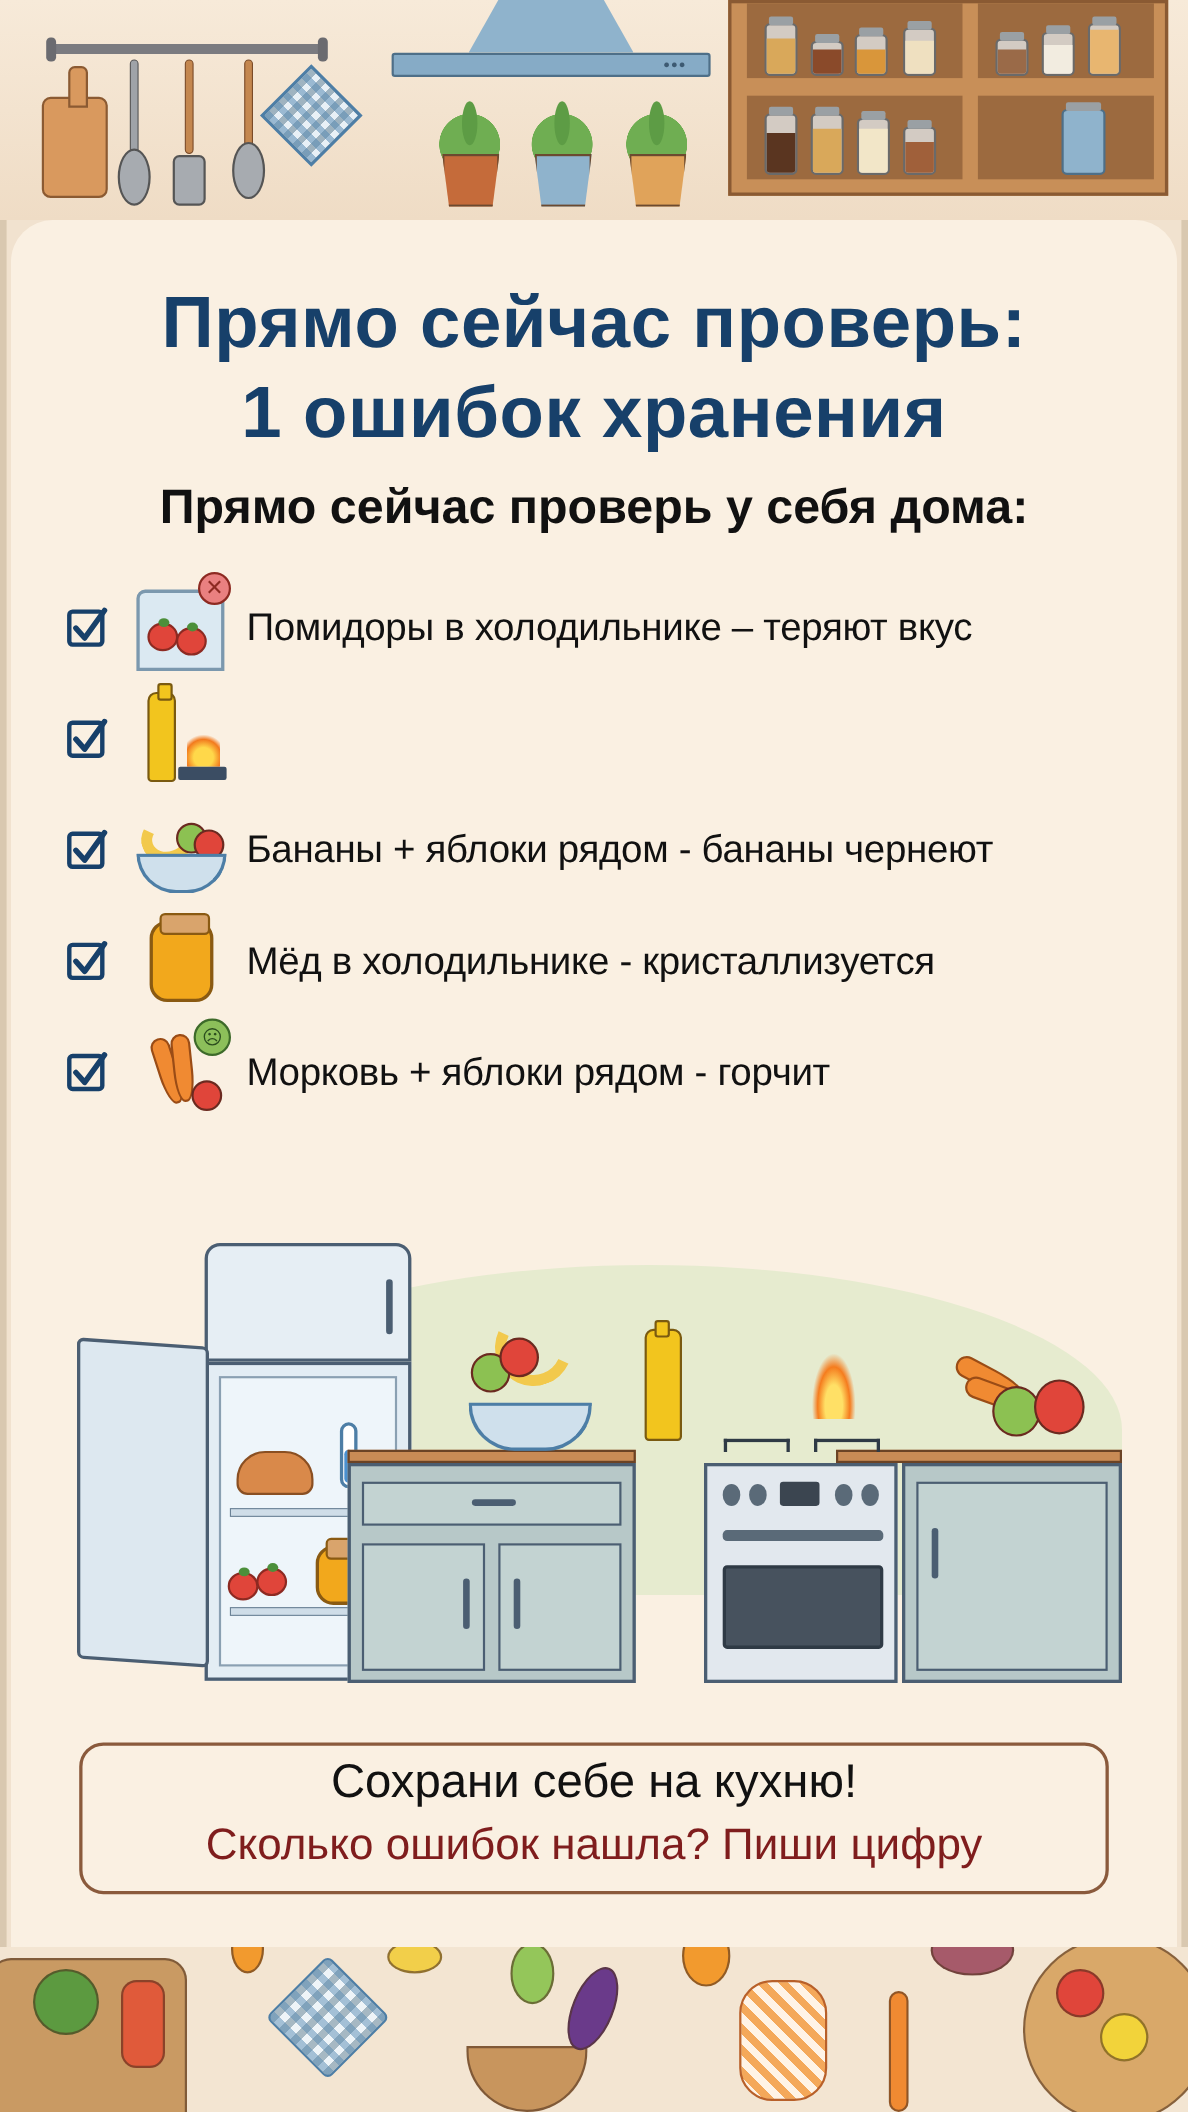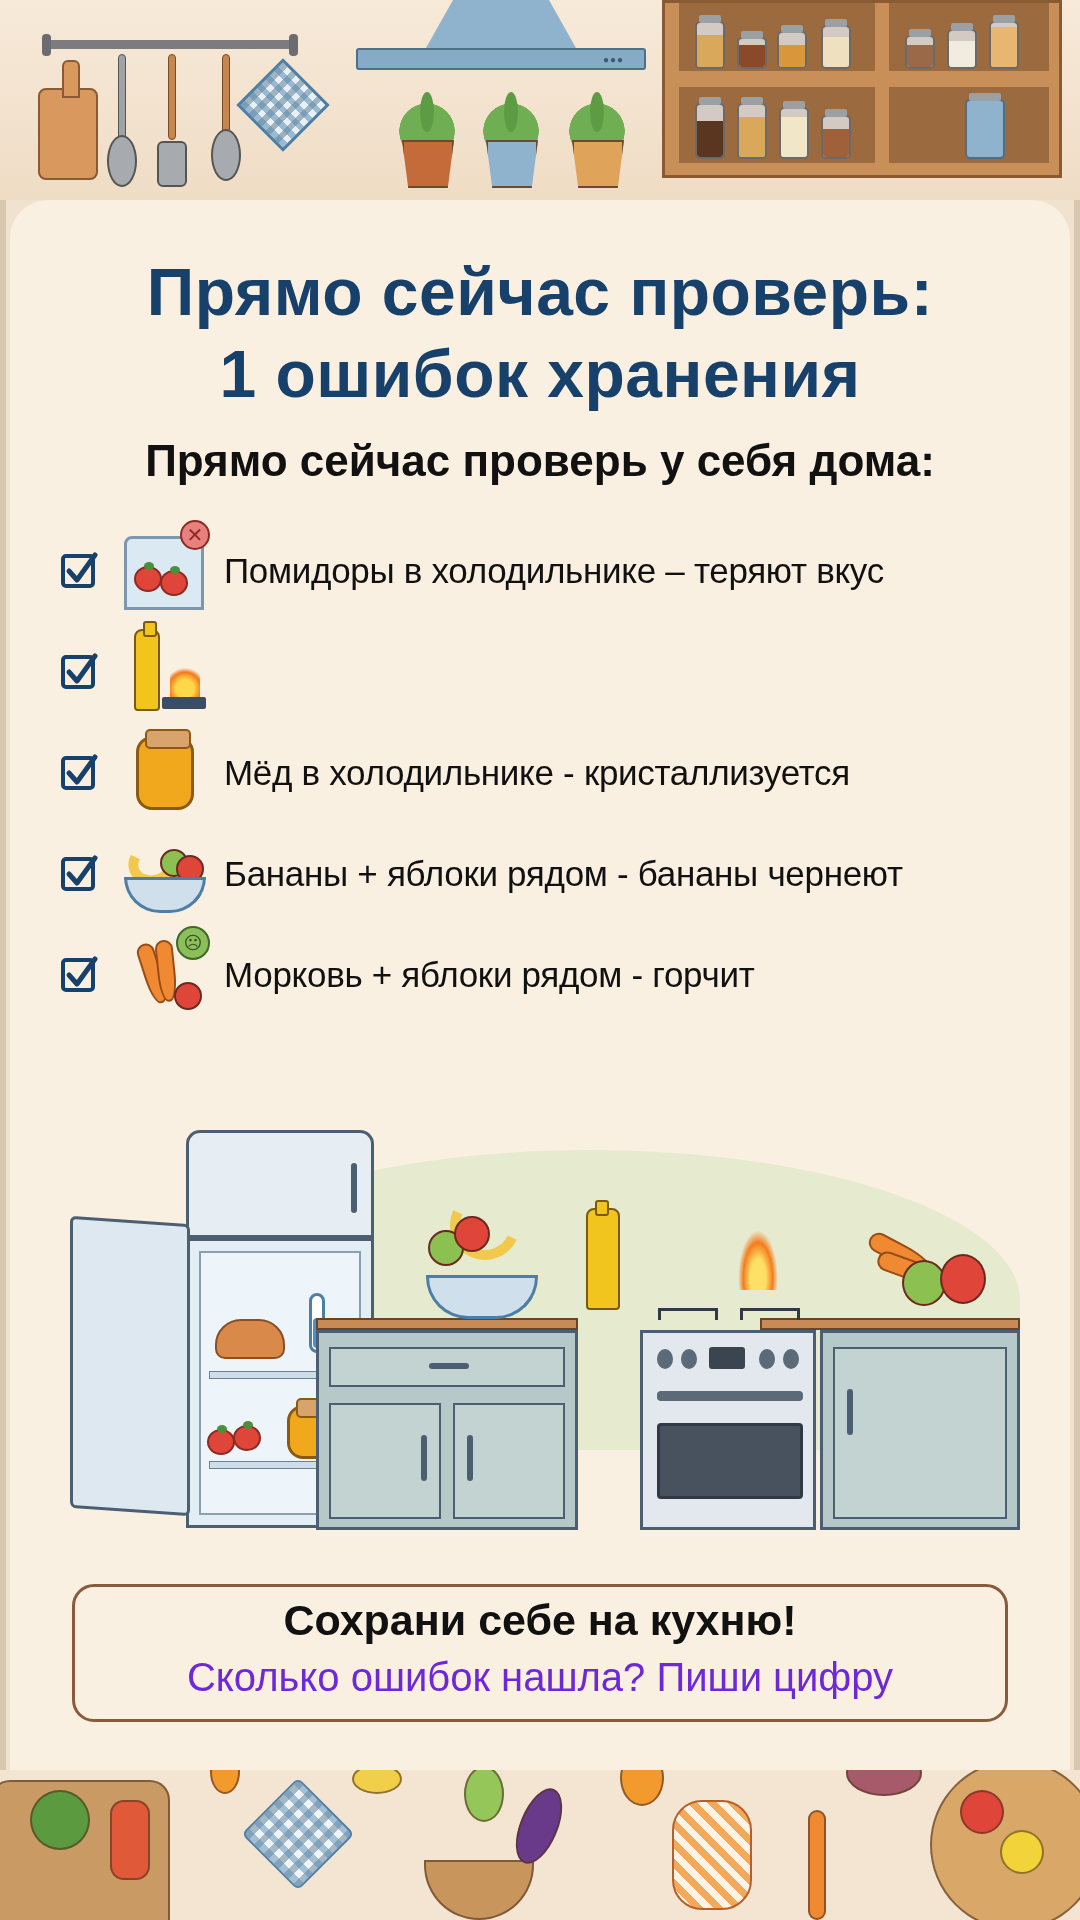--- a/index.html
+++ b/index.html
@@ -86,22 +86,22 @@
   .cab-door { position: absolute; background: #c3d3d2; border: 2.5px solid #4b5e72; }
   .handle { position: absolute; width: 6px; height: 46px; background: #4b5e72; border-radius: 3px; }
   .stove { position: absolute; left: 580px; top: 210px; width: 176px; height: 200px; background: #e2e8ee; border: 3px solid #4b5e72; }
   .knob { position: absolute; top: 16px; width: 16px; height: 20px; background: #5a6a78; border-radius: 50%; }
   .oven { position: absolute; left: 14px; top: 90px; width: 146px; height: 76px; background: #47525e; border: 3px solid #2f3a45; border-radius: 4px; }
   .grate { position: absolute; top: 190px; height: 12px; width: 60px; border: 3px solid #2f3a45; border-bottom: none; }
   .big-flame { position: absolute; left: 678px; top: 110px; width: 40px; height: 60px; background: radial-gradient(ellipse at 50% 80%, #ffe066 0 28%, #f57c1e 52%, transparent 70%); }
 
   
   .cta { position: absolute; left: 72px; top: 1584px; width: 936px; height: 138px; border: 3px solid #8a5a3c; background: #faf0e2; border-radius: 22px; }
-  .cta-title { position: absolute; left: 0; top: 1596px; width: 1080px; text-align: center; font-size: 43px; font-weight: 700; color: #111; }
-  .cta-sub { position: absolute; left: 0; top: 1655px; width: 1080px; text-align: center; font-size: 40px; color: #6d28d9; }
+  .cta-title { position: absolute; left: 0; top: 1596px; width: 1080px; text-align: center; font-size: 43px; font-weight: 400; color: #111; }
+  .cta-sub { position: absolute; left: 0; top: 1655px; width: 1080px; text-align: center; font-size: 40px; color: #7f1d1d; }
 
   
   .bottom { position: absolute; left: 0; top: 1770px; width: 1080px; height: 150px; background: #f3e5d2; overflow: hidden; }
   .b-el { position: absolute; border-radius: 50%; border: 2px solid rgba(80,50,30,.6); }
 </style>
 </head>
 <body>
 
 <div class="frame"></div>
 
@@ -212,39 +212,39 @@
   </div>
 
   <div class="item">
     <div class="check">
       <svg viewBox="0 0 40 40">
           <rect x="3" y="5" width="30" height="30" rx="3" fill="none" stroke="#17406a" stroke-width="4"></rect>
           <path d="M9 20 L17 29 L35 4" fill="none" stroke="#17406a" stroke-width="5" stroke-linecap="round" stroke-linejoin="round"></path>
         </svg>
     </div>
     <div class="pic">
-      <div class="jarhoney"></div>
-    </div>
-    <span class="label">Мёд в холодильнике - кристаллизуется</span>
-  </div>
-
-  <div class="item">
-    <div class="check">
-      <svg viewBox="0 0 40 40">
-          <rect x="3" y="5" width="30" height="30" rx="3" fill="none" stroke="#17406a" stroke-width="4"></rect>
-          <path d="M9 20 L17 29 L35 4" fill="none" stroke="#17406a" stroke-width="5" stroke-linecap="round" stroke-linejoin="round"></path>
-        </svg>
-    </div>
-    <div class="pic">
       <div class="banana"></div>
       <div class="apple" style="left:40px;top:20px;background:#8cc152"></div>
       <div class="apple" style="left:56px;top:26px;background:#e0453a"></div>
       <div class="bowl"></div>
     </div>
     <span class="label">Бананы + яблоки рядом - бананы чернеют</span>
+  </div>
+
+  <div class="item">
+    <div class="check">
+      <svg viewBox="0 0 40 40">
+          <rect x="3" y="5" width="30" height="30" rx="3" fill="none" stroke="#17406a" stroke-width="4"></rect>
+          <path d="M9 20 L17 29 L35 4" fill="none" stroke="#17406a" stroke-width="5" stroke-linecap="round" stroke-linejoin="round"></path>
+        </svg>
+    </div>
+    <div class="pic">
+      <div class="jarhoney"></div>
+    </div>
+    <span class="label">Мёд в холодильнике - кристаллизуется</span>
   </div>
 
   <div class="item">
     <div class="check">
       <svg viewBox="0 0 40 40">
           <rect x="3" y="5" width="30" height="30" rx="3" fill="none" stroke="#17406a" stroke-width="4"></rect>
           <path d="M9 20 L17 29 L35 4" fill="none" stroke="#17406a" stroke-width="5" stroke-linecap="round" stroke-linejoin="round"></path>
         </svg>
     </div>
     <div class="pic">

